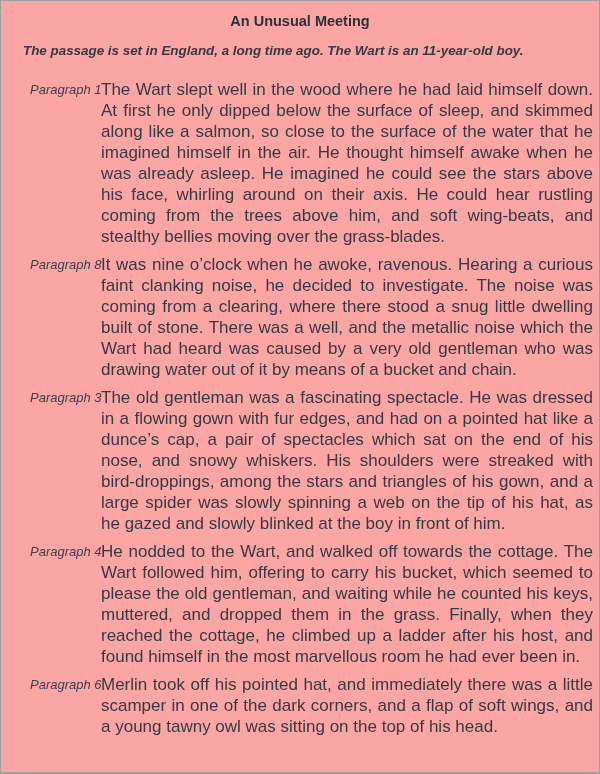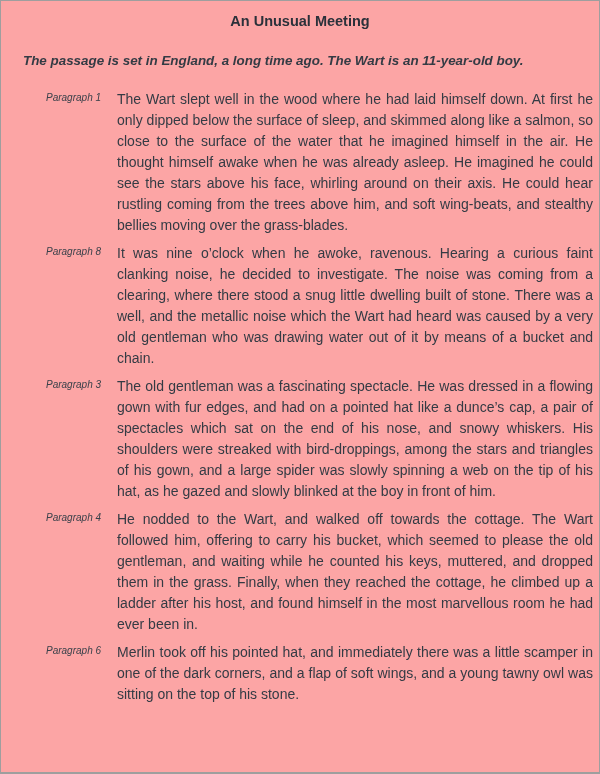--- a/index.html
+++ b/index.html
@@ -21,49 +21,48 @@
     overflow: hidden;
   }
   .title {
     margin: 2px 0 0 0;
     font-size: 14.5px;
     font-weight: 700;
     text-align: center;
     color: #2b313a;
   }
   .intro {
-    margin: 23px 22px 0 22px;
+    margin: 13px 22px 0 22px;
     font-size: 13.4px;
     font-style: italic;
     font-weight: 700;
     line-height: 18px;
   }
   .paras {
     margin-top: 19px;
   }
   .para {
     display: flex;
     align-items: flex-start;
     margin: 0 0 7px 0;
   }
   .para-label {
     flex: 0 0 100px;
     width: 100px;
     box-sizing: border-box;
     padding: 3px 0 0 29px;
-    font-size: 10px;
+    font-size: 13px;
     font-style: italic;
     white-space: nowrap;
     color: #3a414a;
-    margin-left: 16px;
   }
   .para-text {
     flex: 1 1 auto;
     margin-right: 6px;
-    font-size: 14px;
+    font-size: 17px;
     line-height: 21px;
     text-align: justify;
   }
 </style>
 </head>
 <body>
 
 <div class="page">
 
   <h1 class="title">An Unusual Meeting</h1>
@@ -88,17 +87,17 @@
     </div>
 
     <div class="para">
       <div class="para-label">Paragraph 4</div>
       <div class="para-text">He nodded to the Wart, and walked off towards the cottage. The Wart followed him, offering to carry his bucket, which seemed to please the old gentleman, and waiting while he counted his keys, muttered, and dropped them in the grass. Finally, when they reached the cottage, he climbed up a ladder after his host, and found himself in the most marvellous room he had ever been in.</div>
     </div>
 
 
     <div class="para">
       <div class="para-label">Paragraph 6</div>
-      <div class="para-text">Merlin took off his pointed hat, and immediately there was a little scamper in one of the dark corners, and a flap of soft wings, and a young tawny owl was sitting on the top of his stone.</div>
+      <div class="para-text">Merlin took off his pointed hat, and immediately there was a little scamper in one of the dark corners, and a flap of soft wings, and a young tawny owl was sitting on the top of his head.</div>
     </div>
 
   </div>
 </div>
 
 </body></html>

